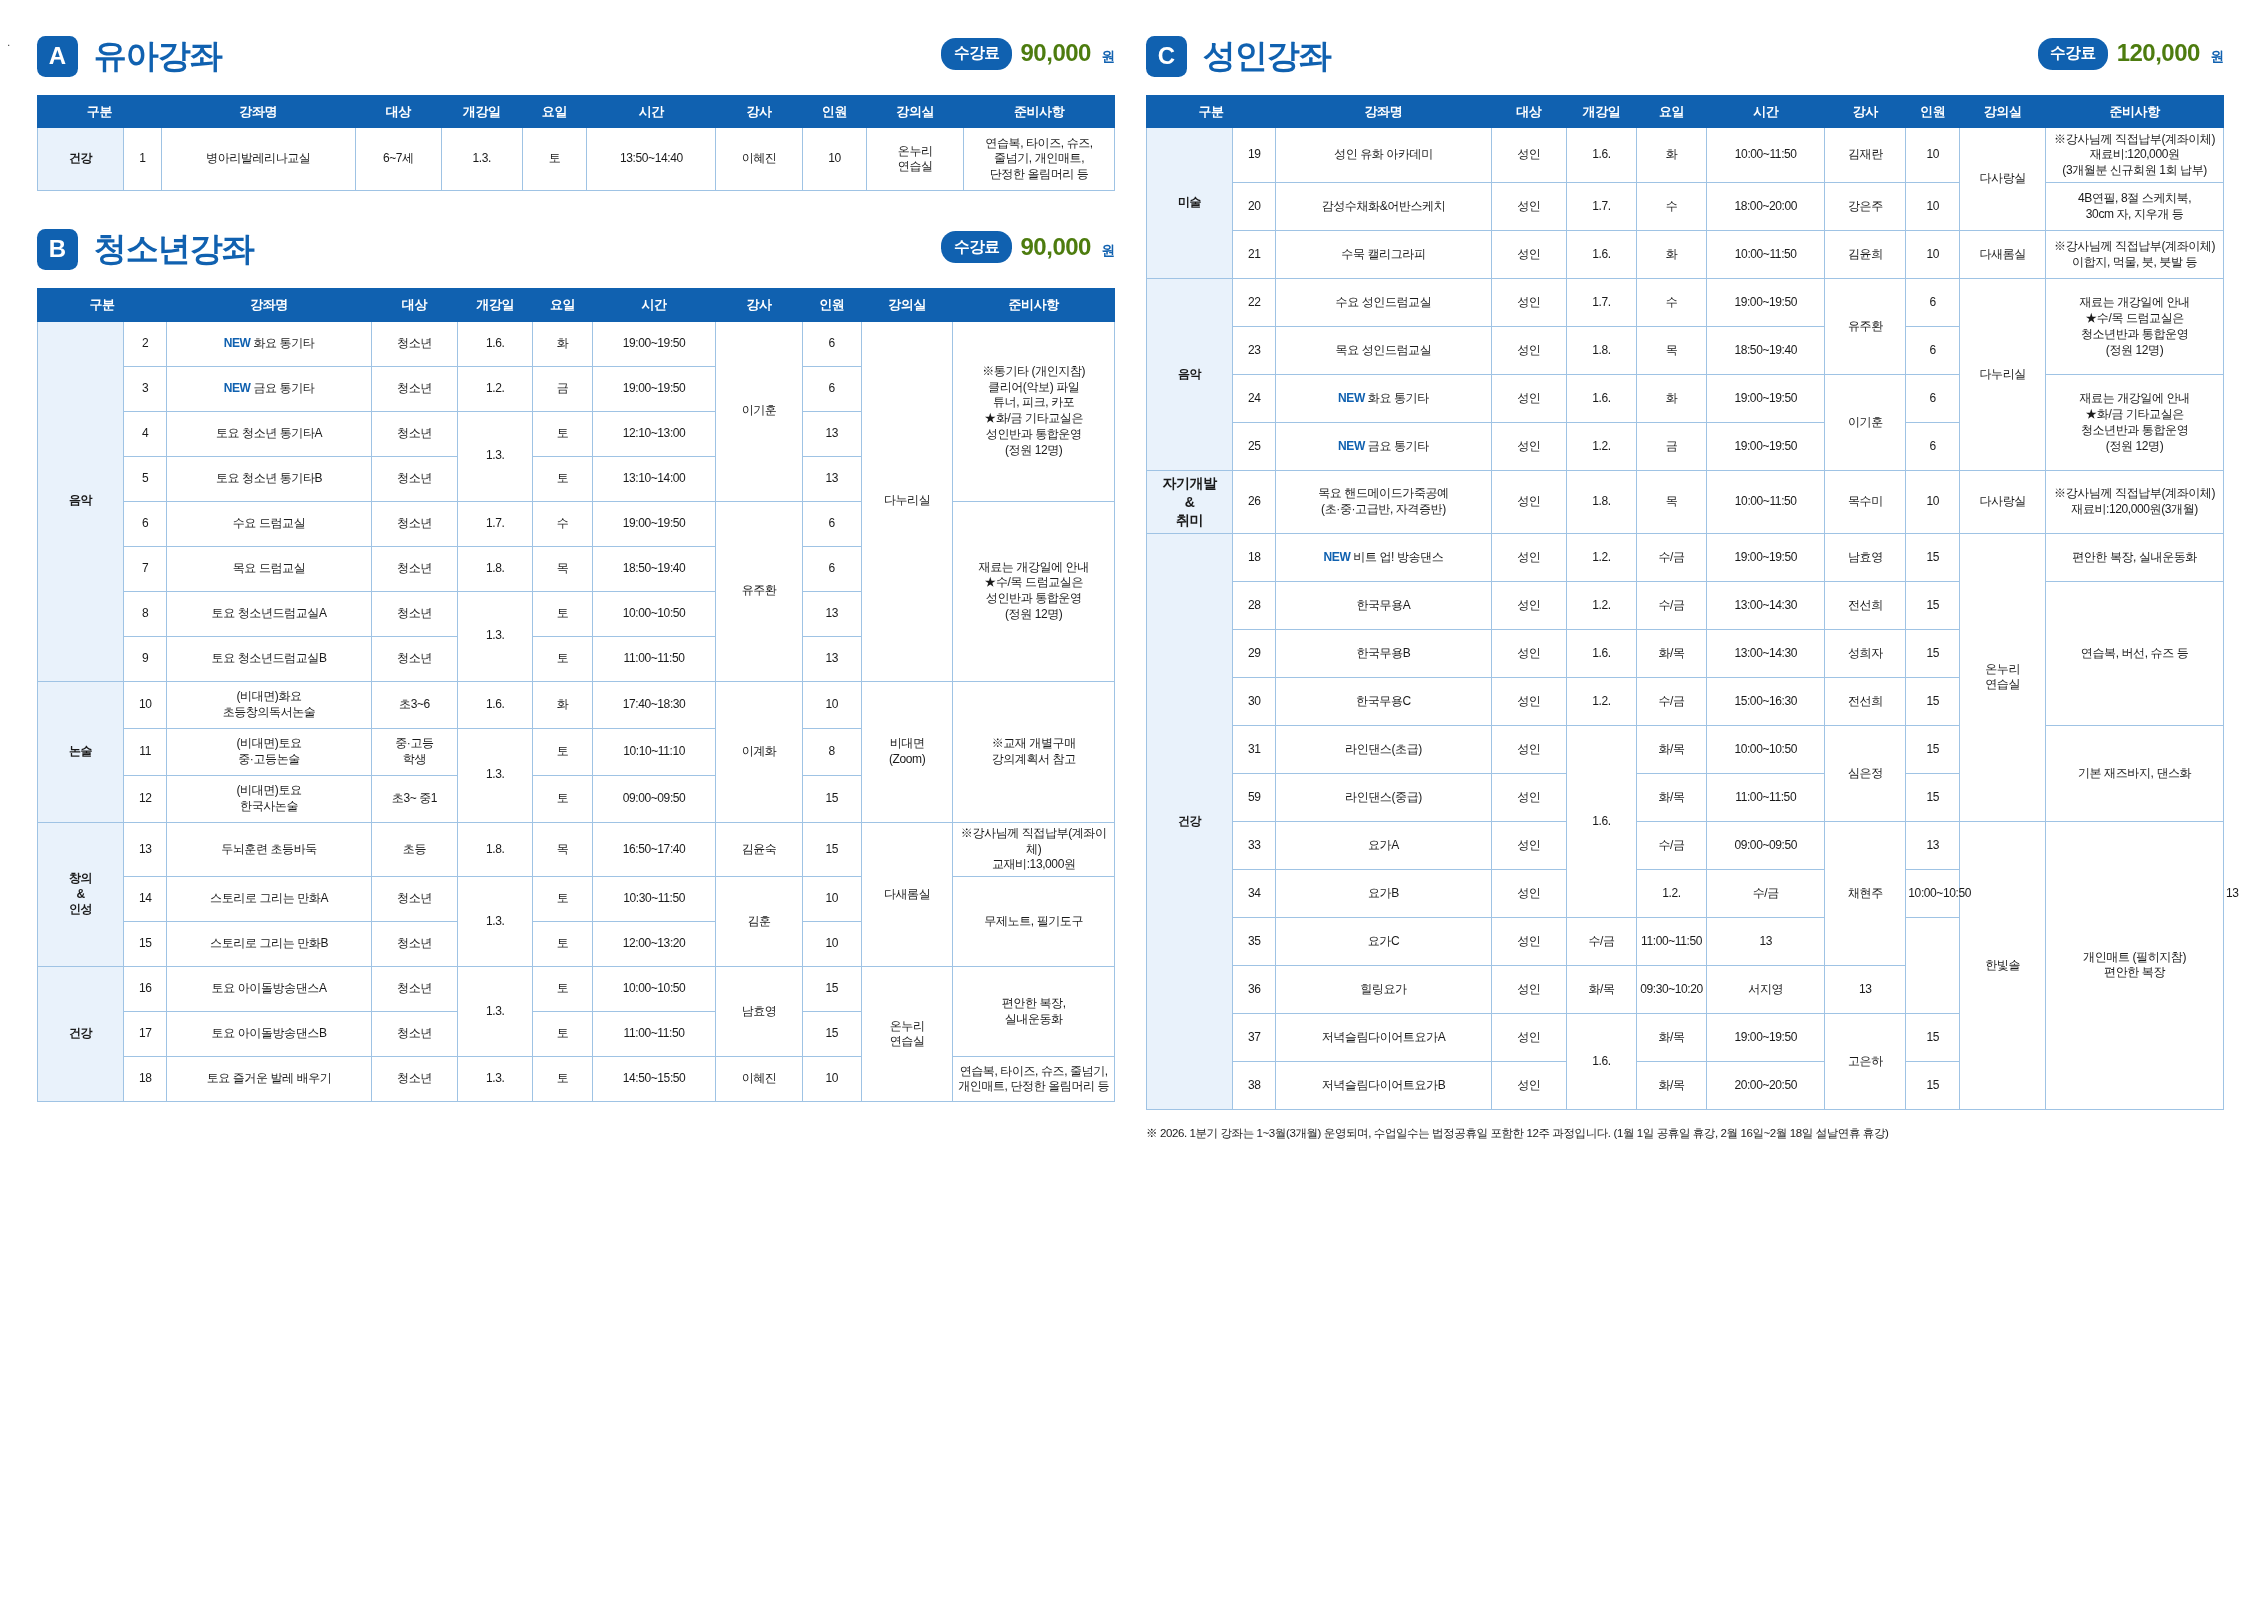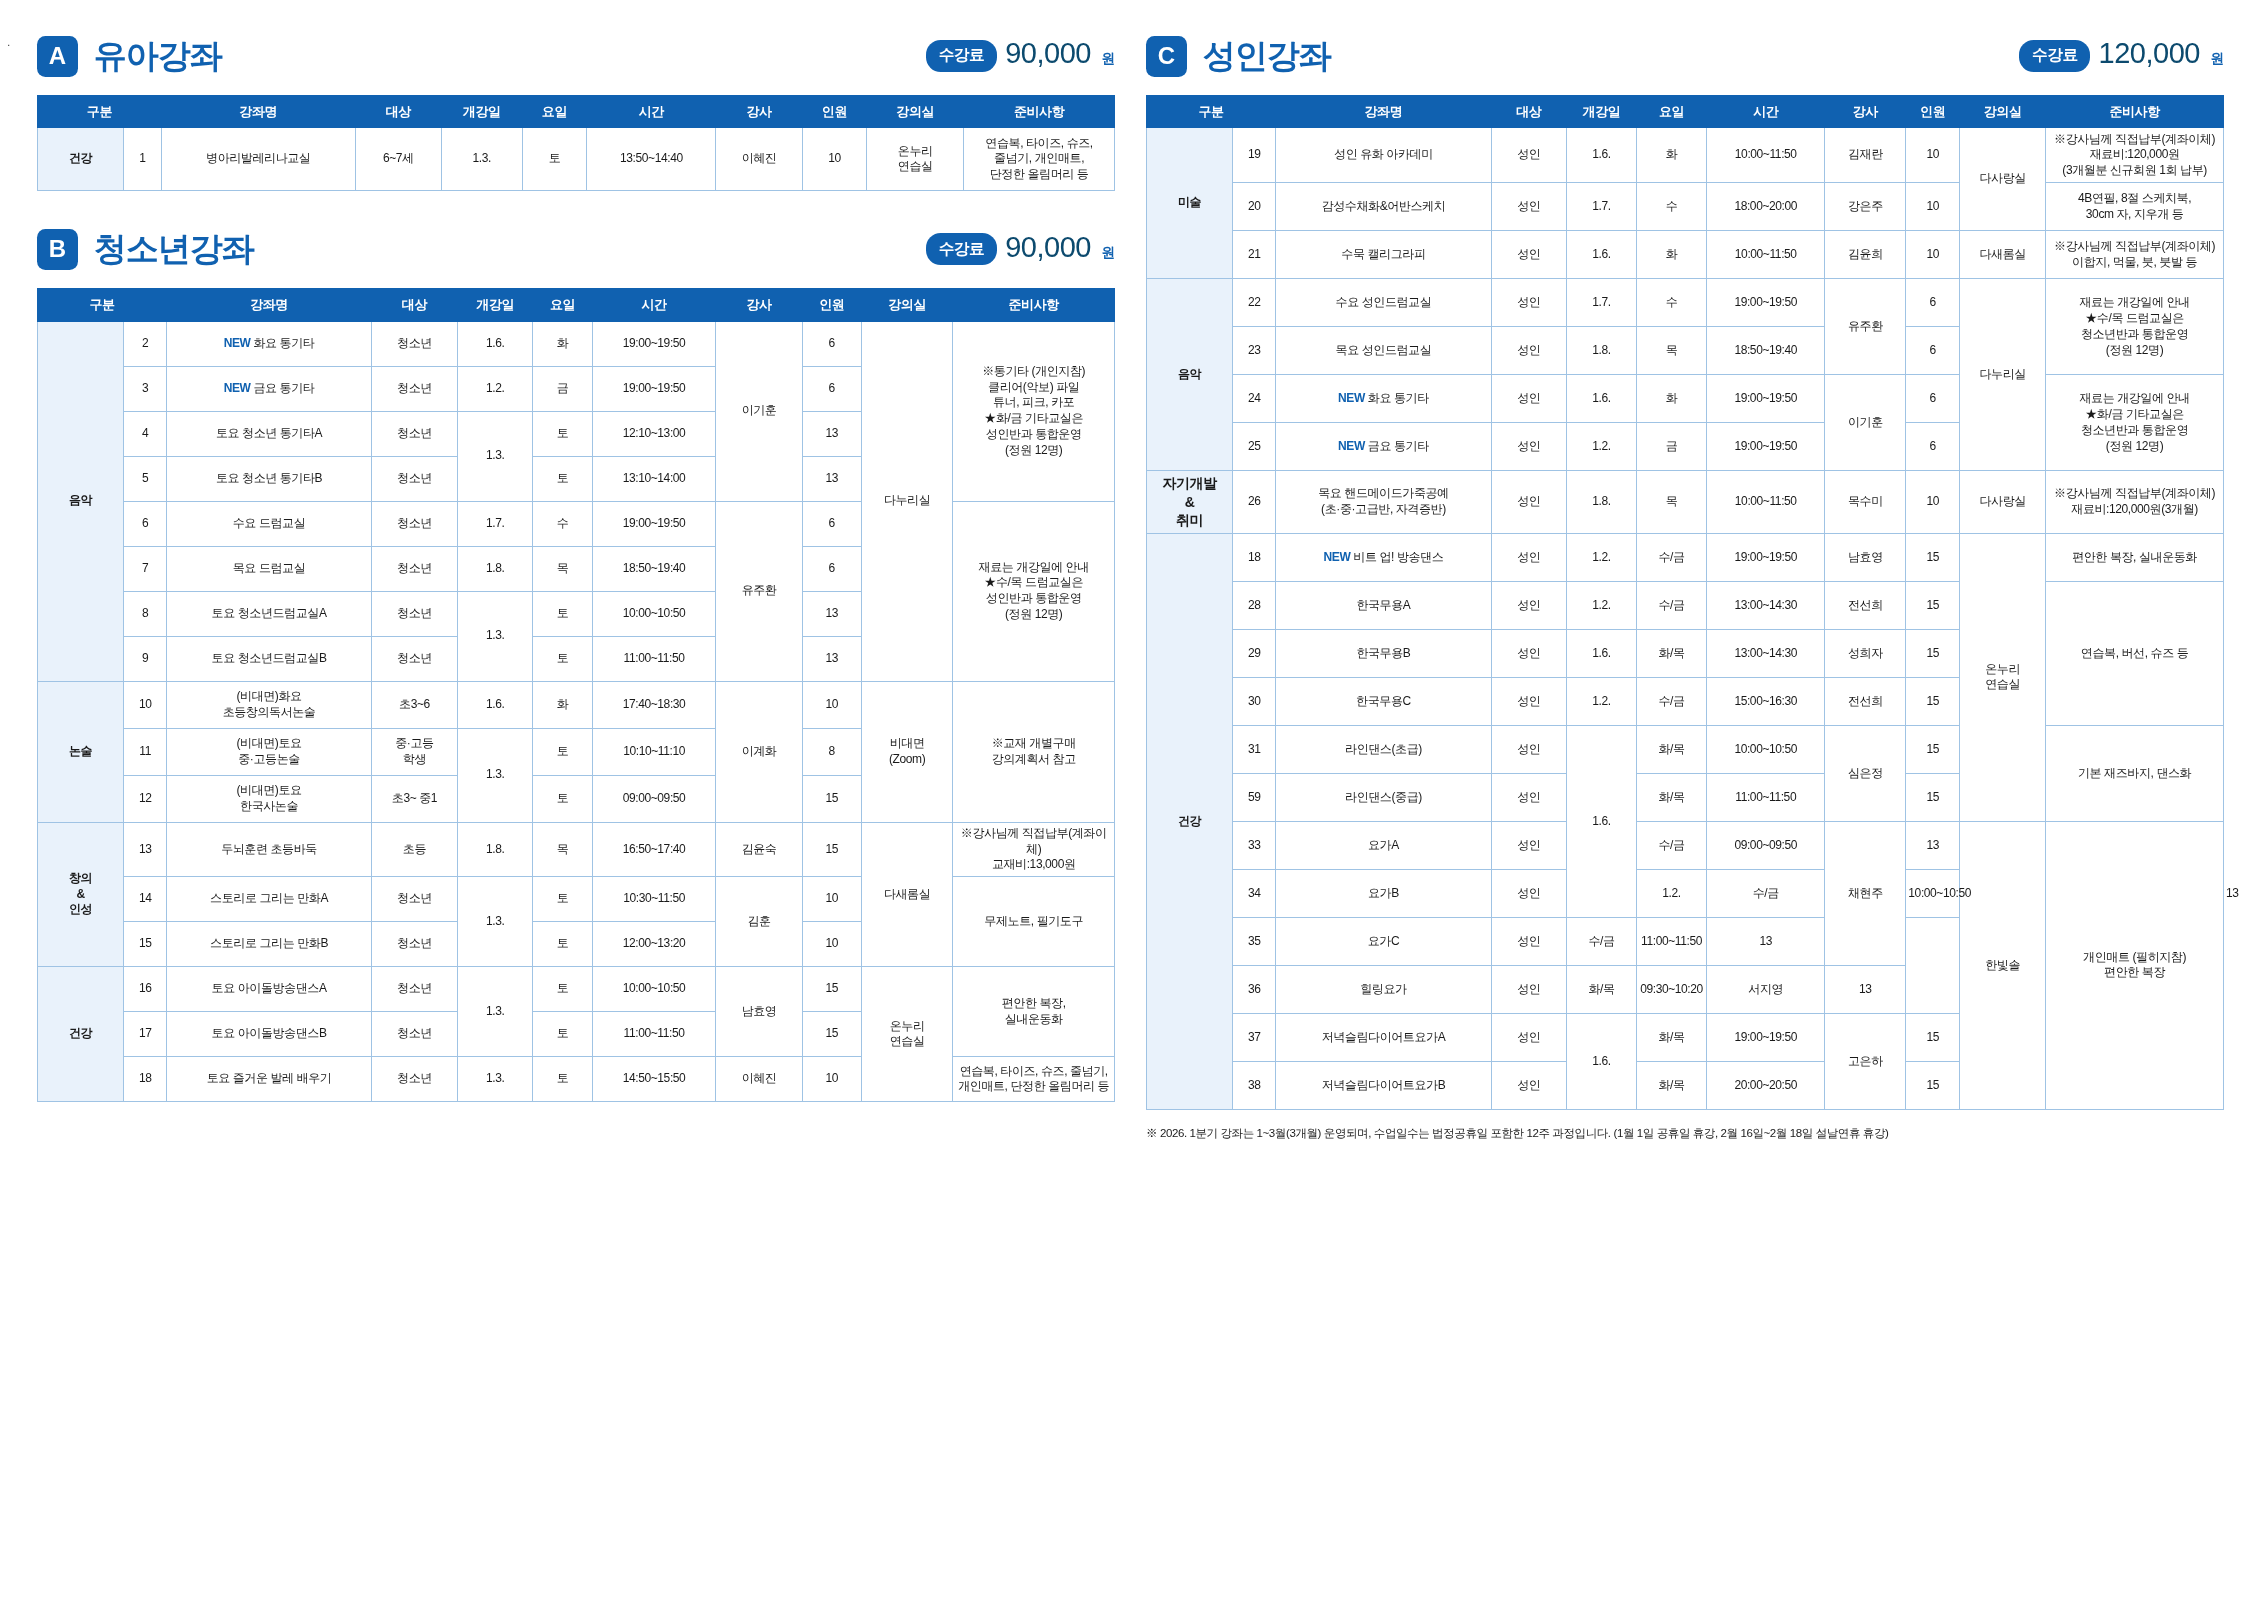--- a/index.html
+++ b/index.html
@@ -45,21 +45,21 @@
   .fee-wrap {
     margin-left: auto; display: flex; align-items: baseline; gap: 8.4px;
   }
   .fee-label {
     background: #1061b0; color: #fff;
     font-size: 15.7px; font-weight: bold;
     padding: 5.2px 12.6px; border-radius: 14.7px;
     letter-spacing: -0.5px;
     position: relative; top: -3.1px; font-family: Liberation Mono, monospace;
   }
-  .fee-amt { font-size: 29px; font-weight: normal; color: #0c4a6e; letter-spacing: -0.5px; }
+  .fee-amt { font-size: 24px; font-weight: bold; color: #4d7c0f; letter-spacing: -0.5px; }
   .fee-won { font-size: 13.6px; font-weight: bold; color: #1061b0; margin-left: 2.1px; }
 
   
   table.sched {
     border-collapse: collapse;
     width: 100%;
     table-layout: fixed;
   }
   table.sched th, table.sched td {
     border: 0.5px solid #9fc3e4;

